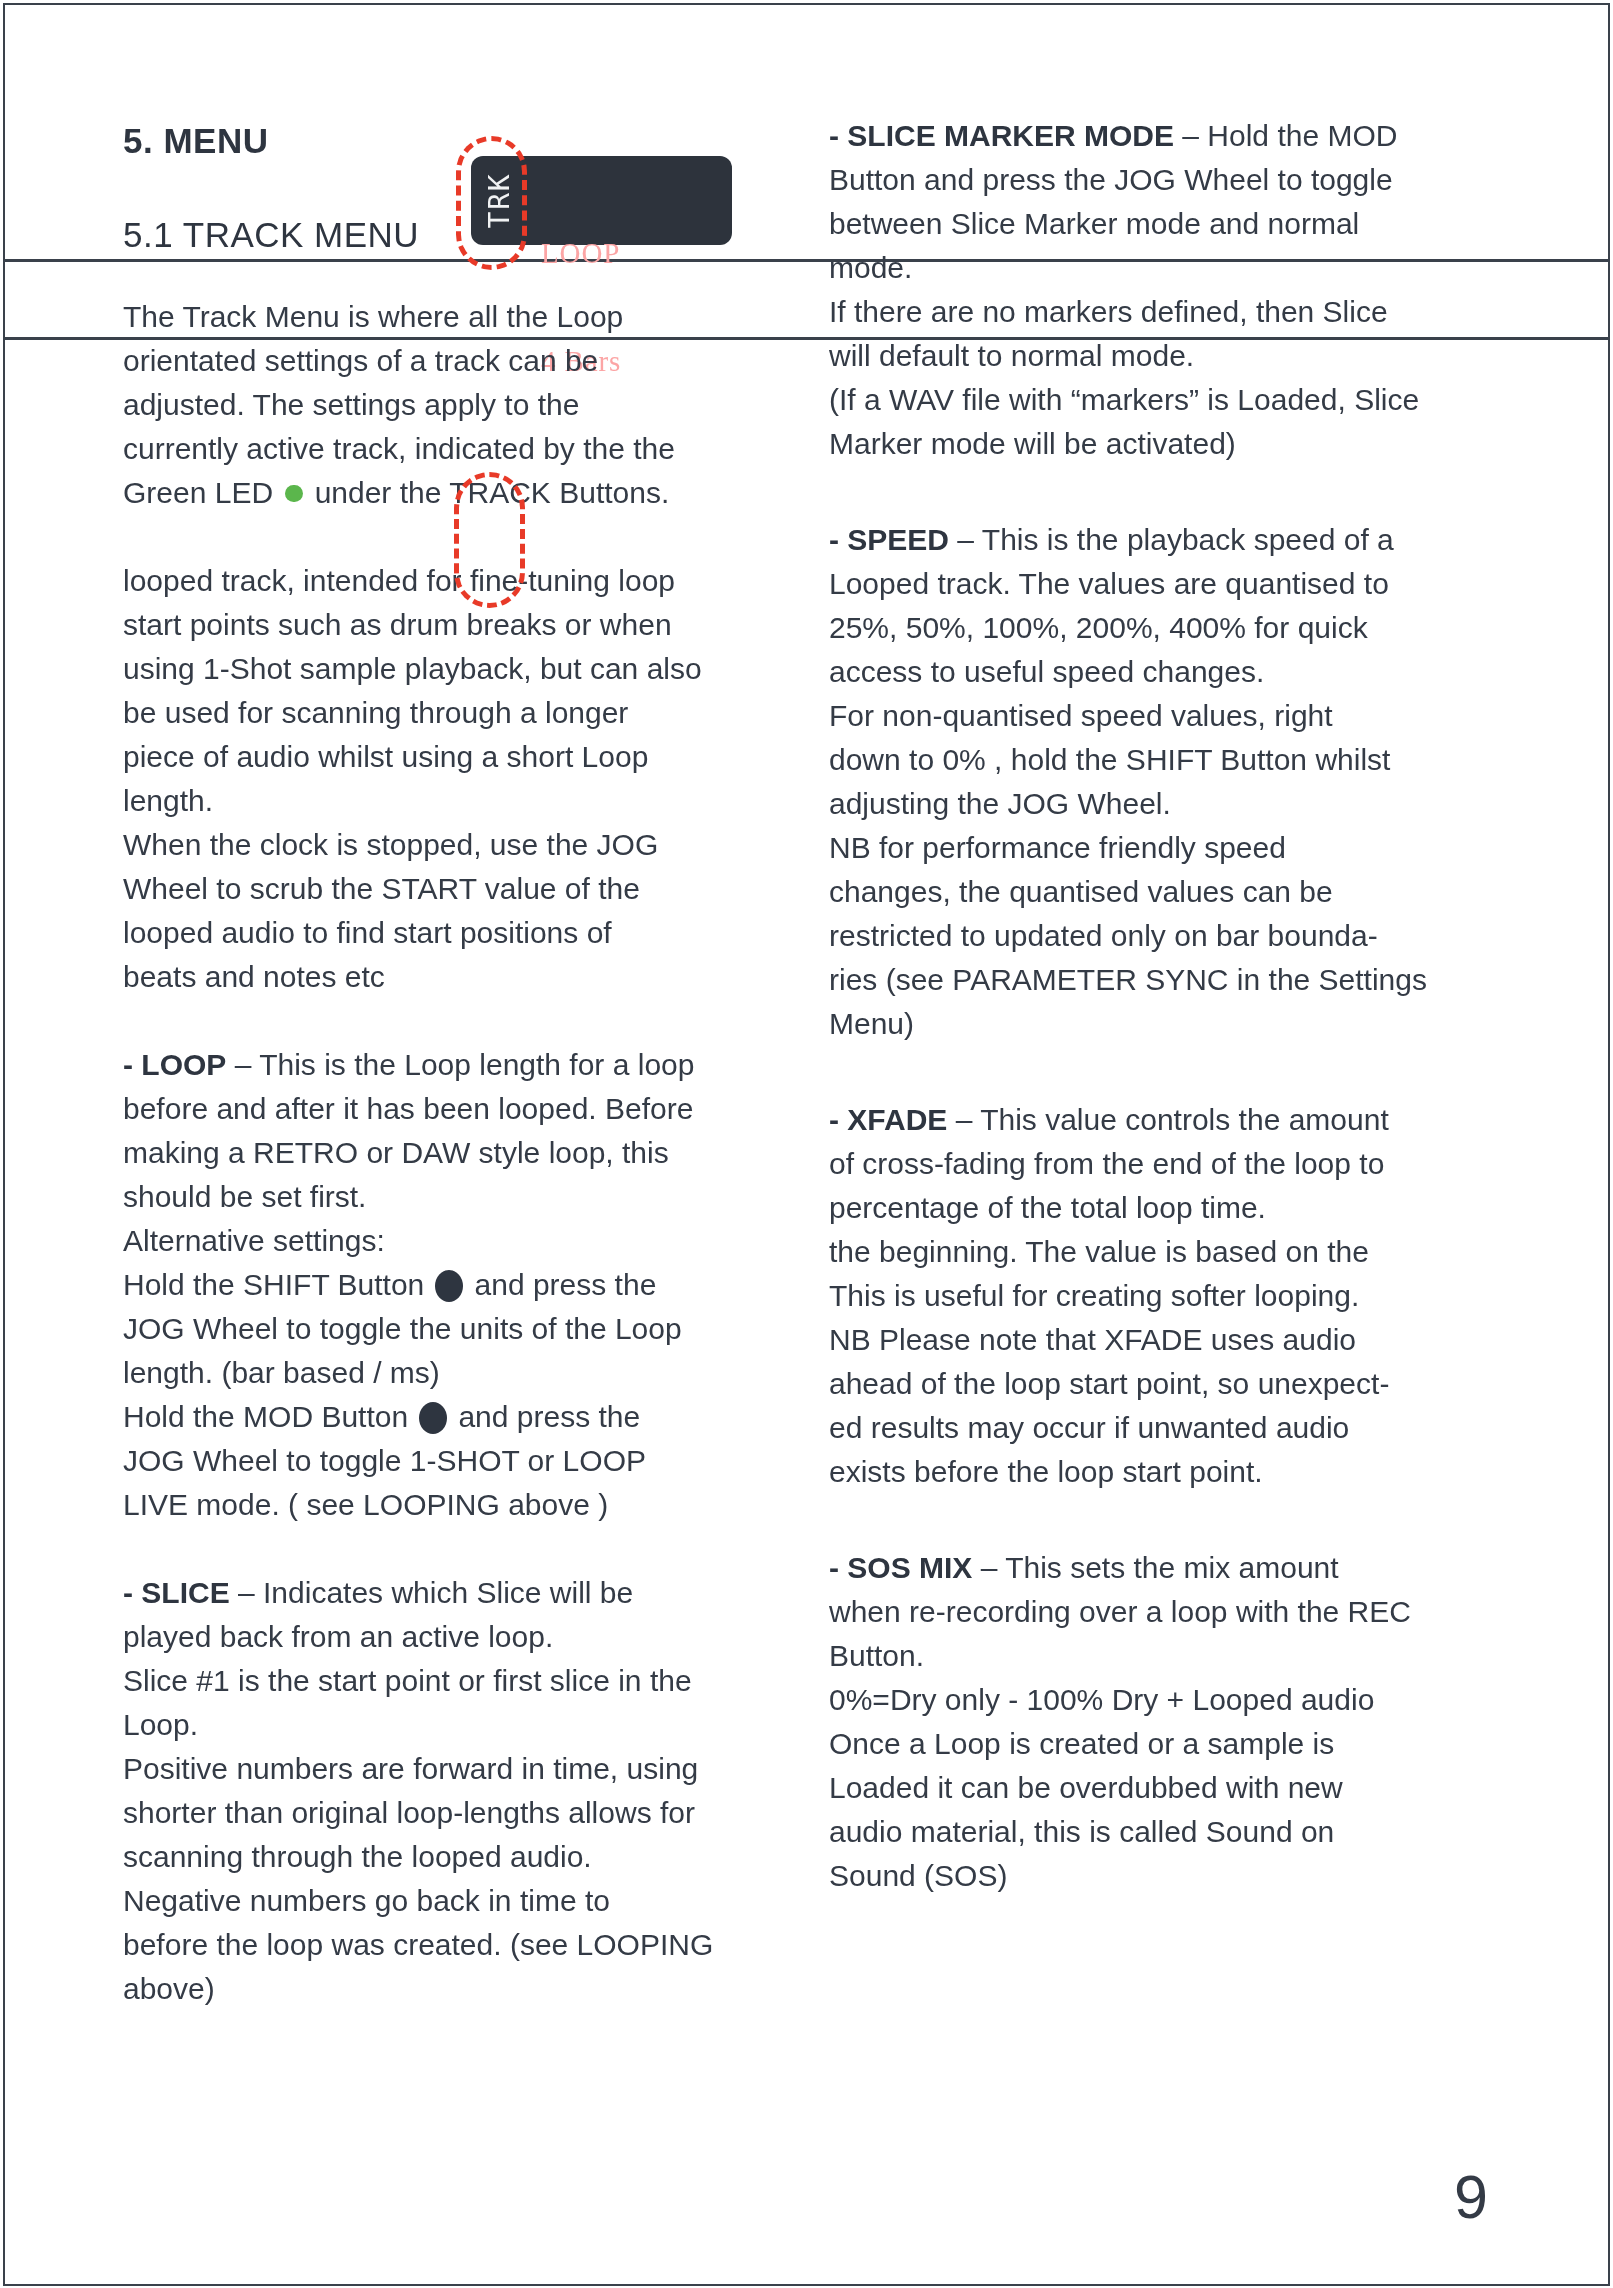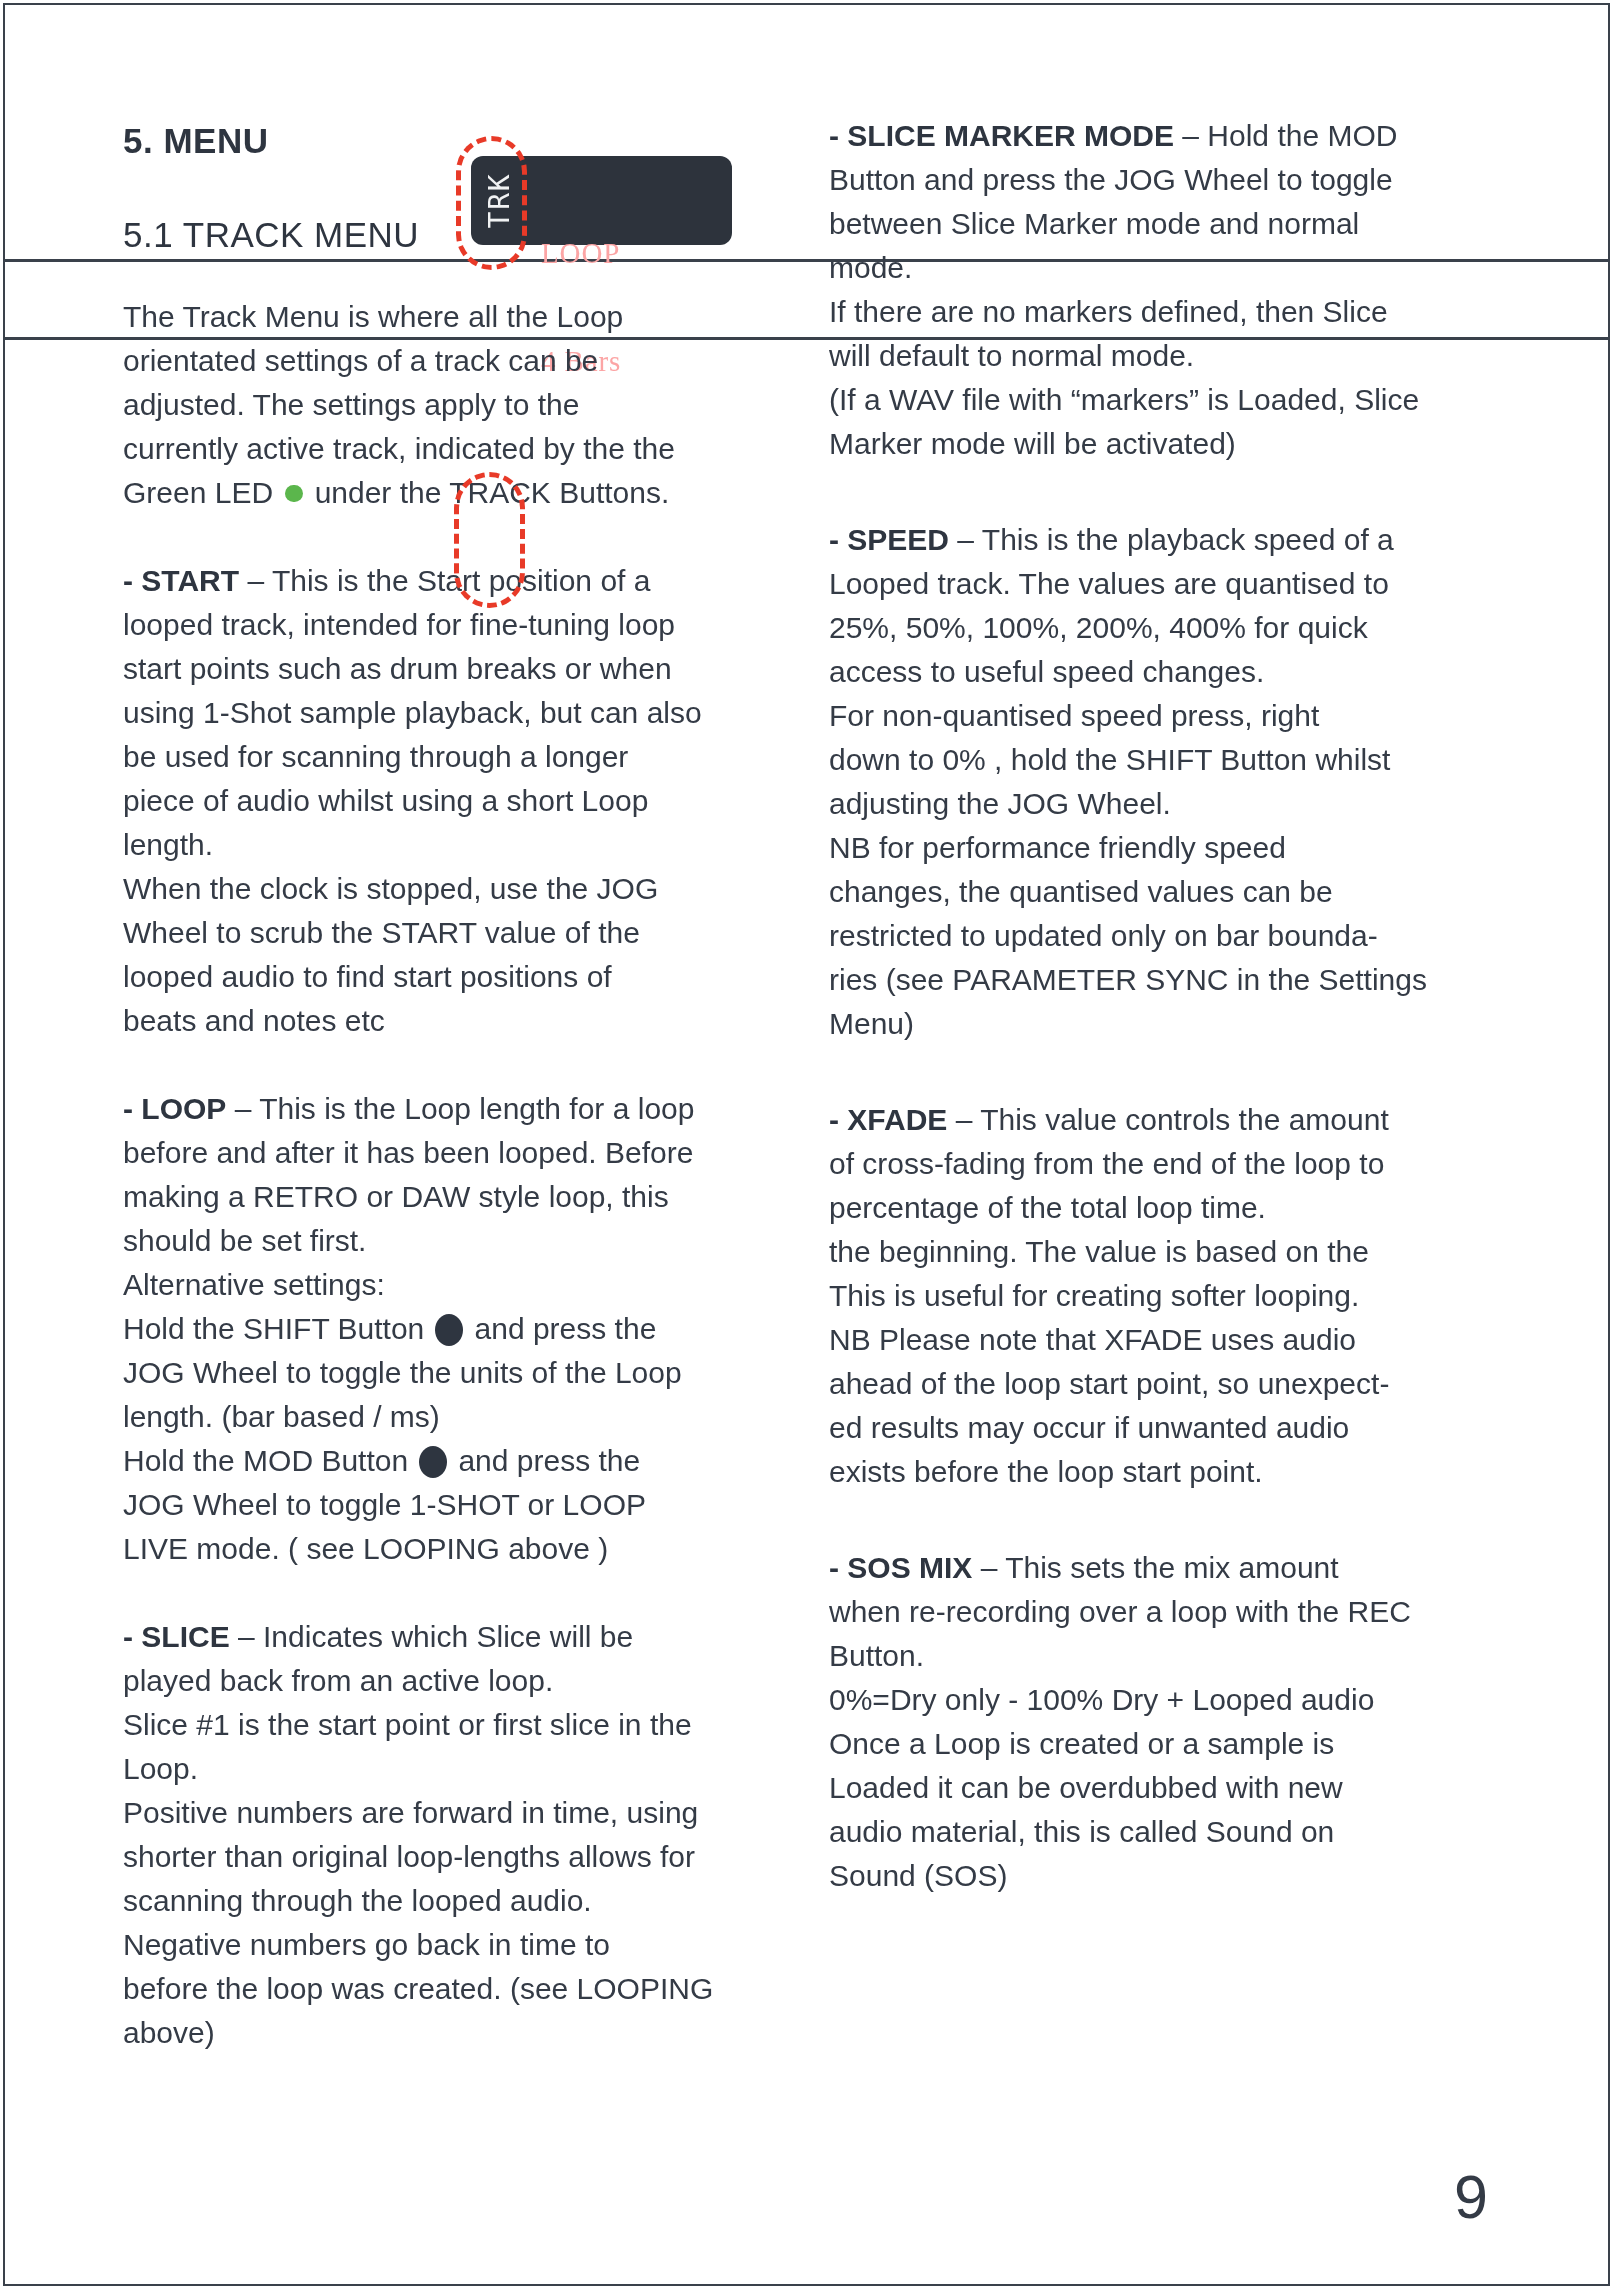--- a/index.html
+++ b/index.html
@@ -114,21 +114,20 @@
 
 <div class="col col-left" id="col-left">
     <div class="section">
       <div class="tline">The Track Menu is where all the Loop</div>
       <div class="tline">orientated settings of a track can be</div>
       <div class="tline">adjusted. The settings apply to the</div>
       <div class="tline">currently active track, indicated by the the</div>
       <div class="tline">Green LED <span class="dot-green"></span> under the TRACK Buttons.</div>
     </div>
     <div class="section">
-      <div class="tline"><span class="head">- START</span> – This is the Start position of a</div>
       <div class="tline">looped track, intended for fine-tuning loop</div>
       <div class="tline">start points such as drum breaks or when</div>
       <div class="tline">using 1-Shot sample playback, but can also</div>
       <div class="tline">be used for scanning through a longer</div>
       <div class="tline">piece of audio whilst using a short Loop</div>
       <div class="tline">length.</div>
       <div class="tline">When the clock is stopped, use the JOG</div>
       <div class="tline">Wheel to scrub the START value of the</div>
       <div class="tline">looped audio to find start positions of</div>
       <div class="tline">beats and notes etc</div>
@@ -168,21 +167,21 @@
       <div class="tline">If there are no markers defined, then Slice</div>
       <div class="tline">will default to normal mode.</div>
       <div class="tline">(If a WAV file with “markers” is Loaded, Slice</div>
       <div class="tline">Marker mode will be activated)</div>
     </div>
     <div class="section">
       <div class="tline"><span class="head">- SPEED</span> – This is the playback speed of a</div>
       <div class="tline">Looped track. The values are quantised to</div>
       <div class="tline">25%, 50%, 100%, 200%, 400% for quick</div>
       <div class="tline">access to useful speed changes.</div>
-      <div class="tline">For non-quantised speed press, right</div>
+      <div class="tline">For non-quantised speed values, right</div>
       <div class="tline">down to 0% , hold the SHIFT Button whilst</div>
       <div class="tline">adjusting the JOG Wheel.</div>
       <div class="tline">NB for performance friendly speed</div>
       <div class="tline">changes, the quantised values can be</div>
       <div class="tline">restricted to updated only on bar bounda-</div>
       <div class="tline">ries (see PARAMETER SYNC in the Settings</div>
       <div class="tline">Menu)</div>
     </div>
     <div class="section">
       <div class="tline"><span class="head">- XFADE</span> – This value controls the amount</div>

